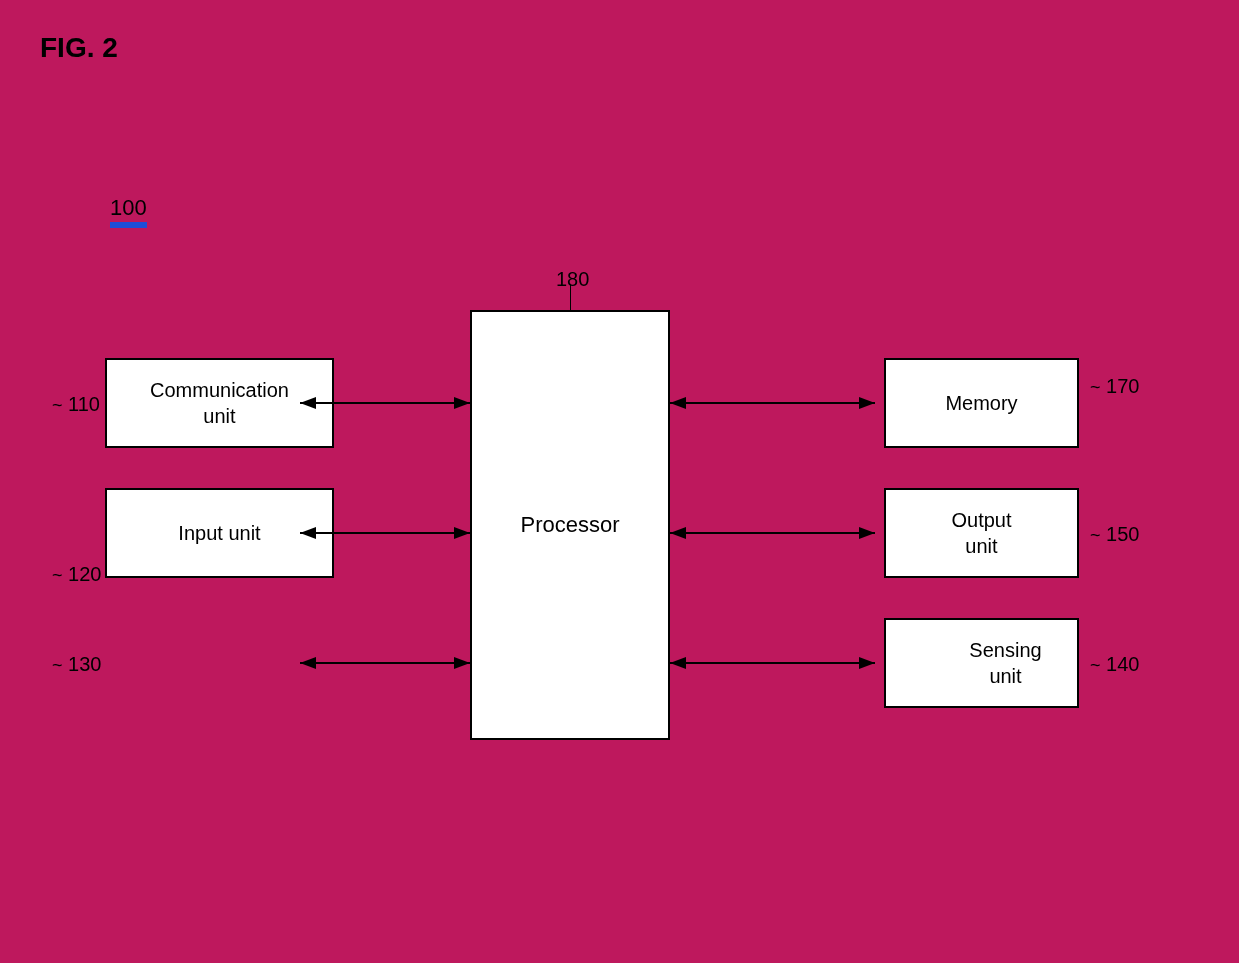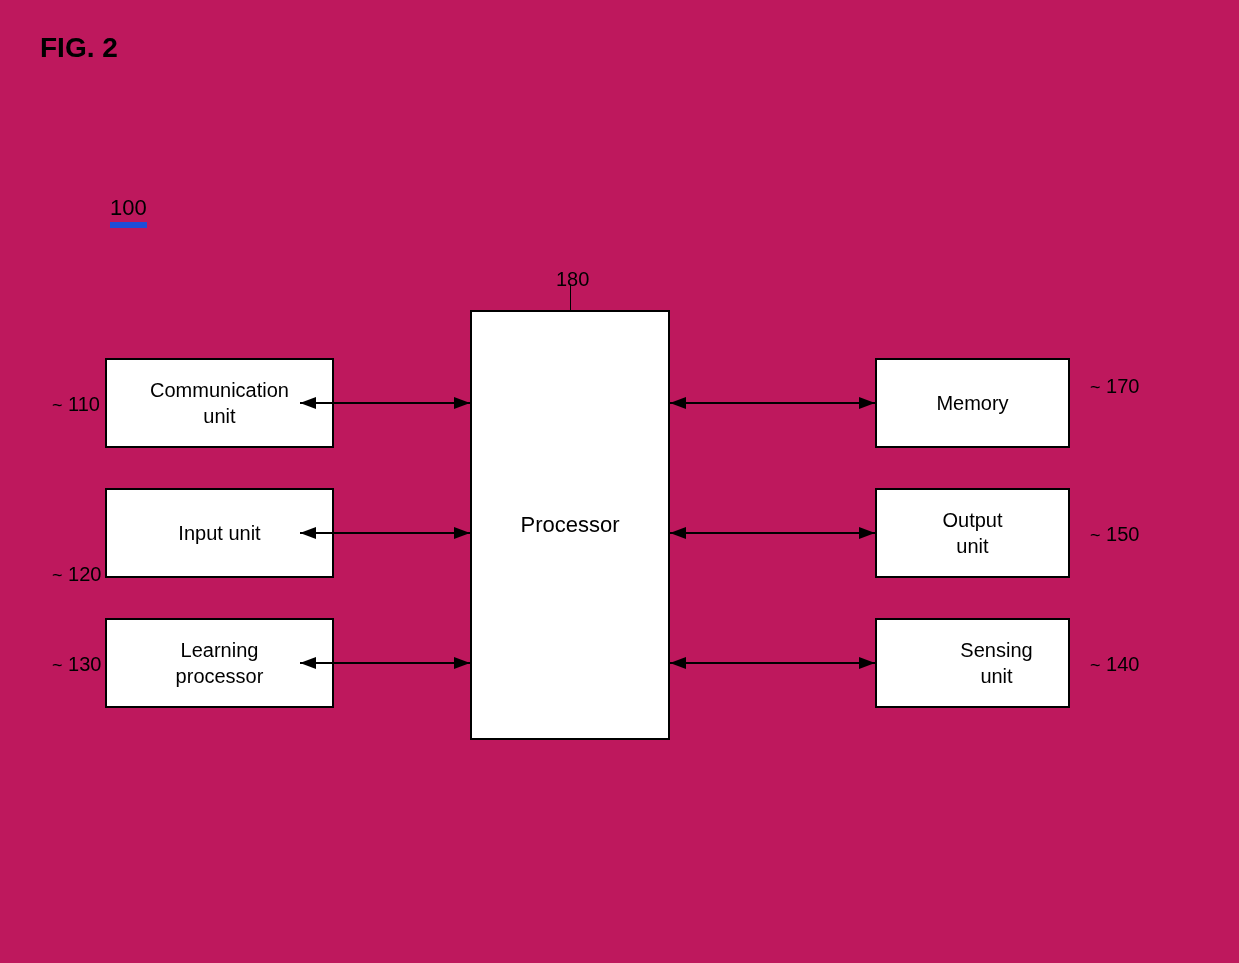--- a/index.html
+++ b/index.html
@@ -101,20 +101,21 @@
       height: 90px;
       border: 2px solid #000;
       display: flex;
       align-items: center;
       justify-content: center;
       text-align: center;
       font-size: 20px;
       font-family: Arial, sans-serif;
       background: #fff;
       line-height: 1.3;
+      margin-left: 9px;
     }
 
     .memory-box { left: 875px; top: 358px; }
     .output-box { left: 875px; top: 488px; }
     .sensing-box { left: 875px; top: 618px; padding-left: 48px; }
 
     
     .ref-left {
       position: absolute;
       font-size: 20px;
@@ -163,23 +164,20 @@
   </div>
 
   <div class="label-180">180</div>
   <div class="tick-line"></div>
 
   <div class="left-box comm-box">
     <span>Communication<br>unit</span>
   </div>
   <div class="left-box input-box">
     <span>Input unit</span>
-  </div>
-  <div class="left-box learning-box">
-    <span>Learning<br>processor</span>
   </div>
 
   <div class="right-box memory-box">
     <span>Memory</span>
   </div>
   <div class="right-box output-box">
     <span>Output<br>unit</span>
   </div>
   <div class="right-box sensing-box">
     <span>Sensing<br>unit</span>

